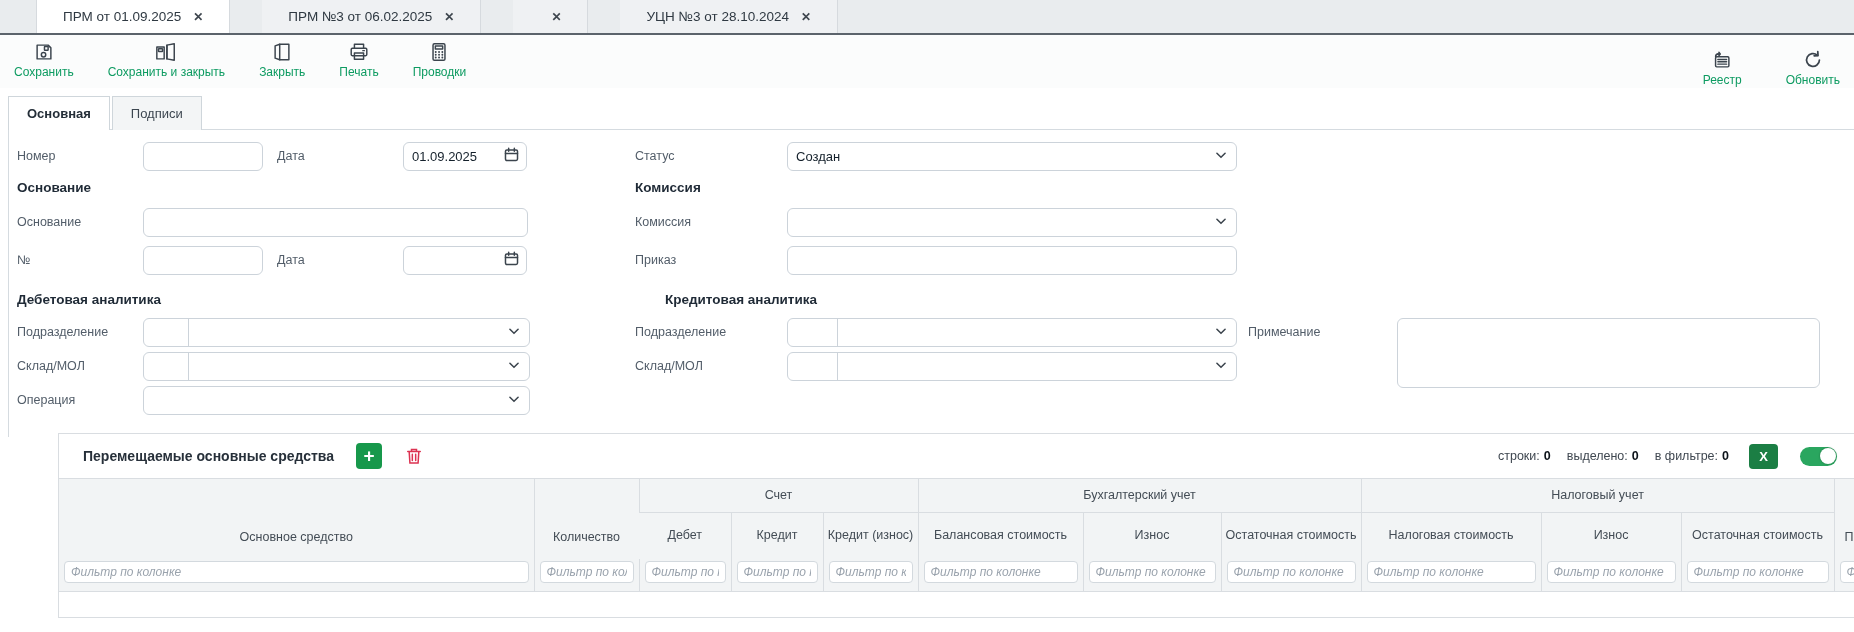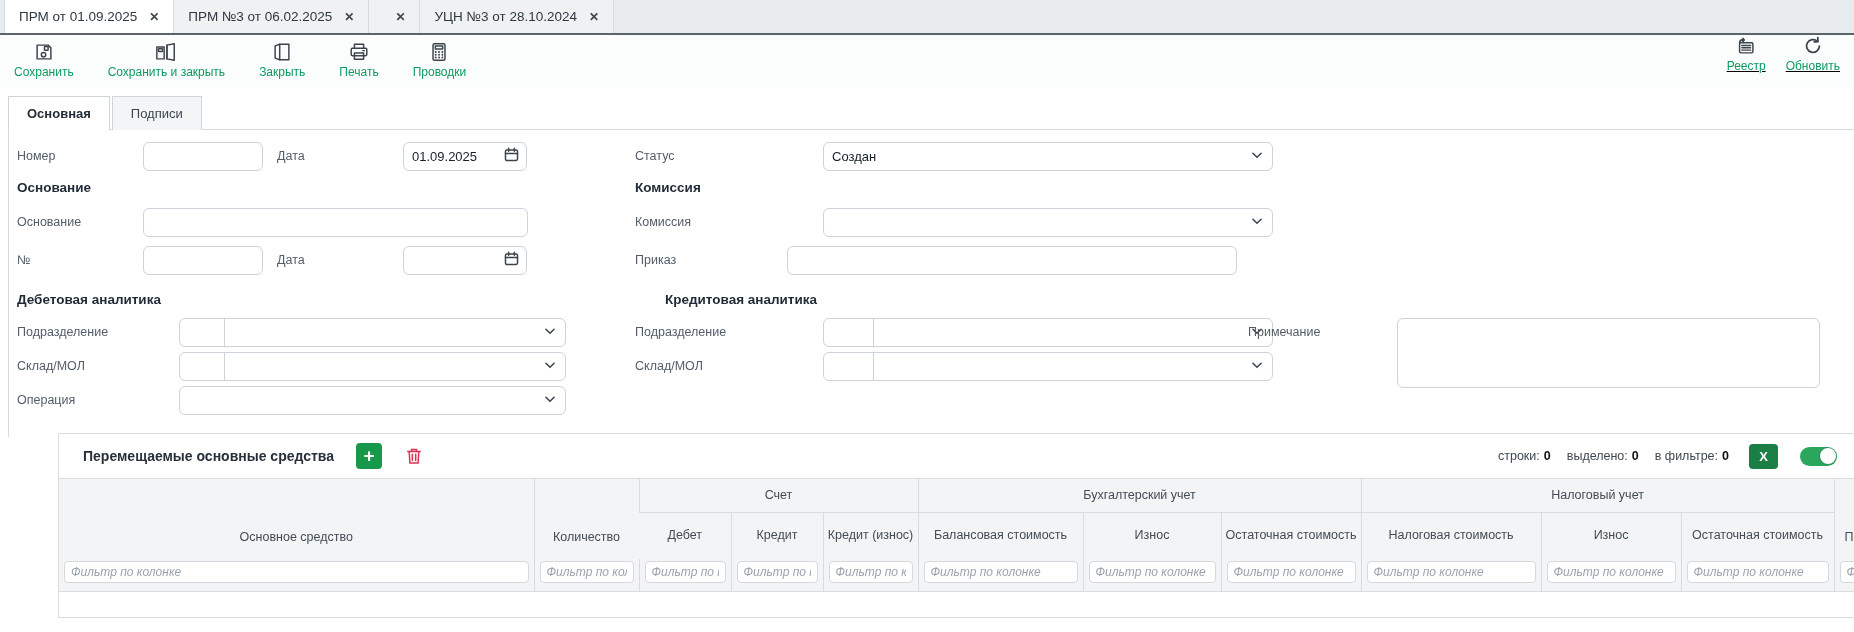--- a/index.html
+++ b/index.html
@@ -2,31 +2,31 @@
 <html><head>
 <meta charset="utf-8">
 <style>
   * { margin:0; padding:0; box-sizing:border-box; }
   html,body { width:1854px; height:632px; overflow:hidden; background:#fff;
               font-family:"Liberation Sans", sans-serif; }
 
   
   .wtabbar { position:absolute; left:0; top:0; width:1854px; height:35px; background:#e9ecee; }
   .wtabs { display:flex; height:33px; padding-left:4px; }
-  .wtab { display:flex; align-items:center; height:33px; padding:0 14px; background:#eff1f3;
-          border-right:1px solid #d6dade; color:#2f3942; font-size:13.5px; white-space:nowrap; cursor:default; }
+  .wtab { display:flex; align-items:center; height:33px; padding:0 26px; background:#eff1f3;
+          border-right:1px solid #d6dade; color:#2f3942; font-size:13.5px; white-space:nowrap; cursor:default;margin-left:32px; }
   .wtab.first { border-left:1px solid #d6dade; }
   .wtab.active { background:#ffffff; }
   .wtab .x { margin-left:12px; font-size:12px; font-weight:bold; color:#3e464e; }
   .wtab-underline { position:absolute; left:0; top:33px; width:1854px; height:2px; background:#5b636b; }
 
   
   .toolbar { position:absolute; left:0; top:35px; width:1854px; height:53px; background:#fbfcfc; }
   .tb-left { position:absolute; left:10px; top:6px; display:flex; gap:26px; }
-  .tb-right { position:absolute; right:10px; top:0; display:flex; gap:12px;text-decoration:underline; }
+  .tb-right { position:absolute; right:10px; top:14px; display:flex; gap:36px; }
   .tb-btn { display:flex; flex-direction:column; align-items:center; gap:2px; padding:0 4px; cursor:pointer; }
   .tb-btn svg { display:block; }
   .tb-lbl { font-size:12px; color:#0d9b61; white-space:nowrap; }
   .ic { stroke:#3b444d; fill:none; stroke-width:1.6; stroke-linecap:round; stroke-linejoin:round; }
 
   
   .ftabstrip { position:absolute; left:8px; top:96px; height:34px; display:flex; align-items:flex-end; z-index:3; }
   .ftab { height:34px; display:flex; align-items:center; padding:0 18px; font-size:13px;
           border:1px solid #cfd6db; border-bottom:none; cursor:pointer; }
   .ftab.active { background:#fff; color:#242e38; font-weight:bold; position:relative; z-index:4; }
@@ -39,21 +39,21 @@
   .lbl { position:absolute; font-size:12.5px; color:#525d69; white-space:nowrap; }
   .hdr { position:absolute; font-size:13.5px; font-weight:bold; color:#1f2a36; white-space:nowrap; }
   .inp { position:absolute; height:29px; border:1px solid #ccd3da; border-radius:6px; background:#fff;
          font-family:"Liberation Sans",sans-serif; font-size:13px; color:#14202b; padding:0 8px; outline:none; }
   .wrap { position:absolute; height:29px; border:1px solid #ccd3da; border-radius:6px; background:#fff;
           display:flex; align-items:center; }
   .wrap input { border:none; outline:none; flex:1; min-width:0; height:100%; padding:0 6px 0 8px;
                 font-family:"Liberation Sans",sans-serif; font-size:13px; color:#14202b; background:transparent; }
   .wrap .cal { margin-right:6px; flex:0 0 auto; }
   .sel { position:absolute; height:29px; border:1px solid #ccd3da; border-radius:6px; background:#fff;
-         display:flex; align-items:center; cursor:pointer;margin-left:36px; }
+         display:flex; align-items:center; cursor:pointer; }
   .sel .val { flex:1; font-size:13px; color:#14202b; padding:0 8px; white-space:nowrap; overflow:hidden; }
   .sel .chev { margin-right:8px; flex:0 0 auto; }
   .sel .part { height:100%; border-right:1px solid #ccd3da; flex:0 0 auto; }
   textarea.note { position:absolute; border:1px solid #ccd3da; border-radius:6px; resize:none; outline:none;
                   font-family:"Liberation Sans",sans-serif; font-size:13px; padding:4px 8px; color:#14202b; }
 
   
   .gridpanel { position:absolute; left:10px; top:433px; width:1837px; height:185px;
                border:1px solid #d9dde1; border-right:none; background:#fff; overflow:hidden;margin-left:48px; }
   .gcaption { height:45px; display:flex; align-items:center; padding:0 14px 0 24px; background:#fff;

